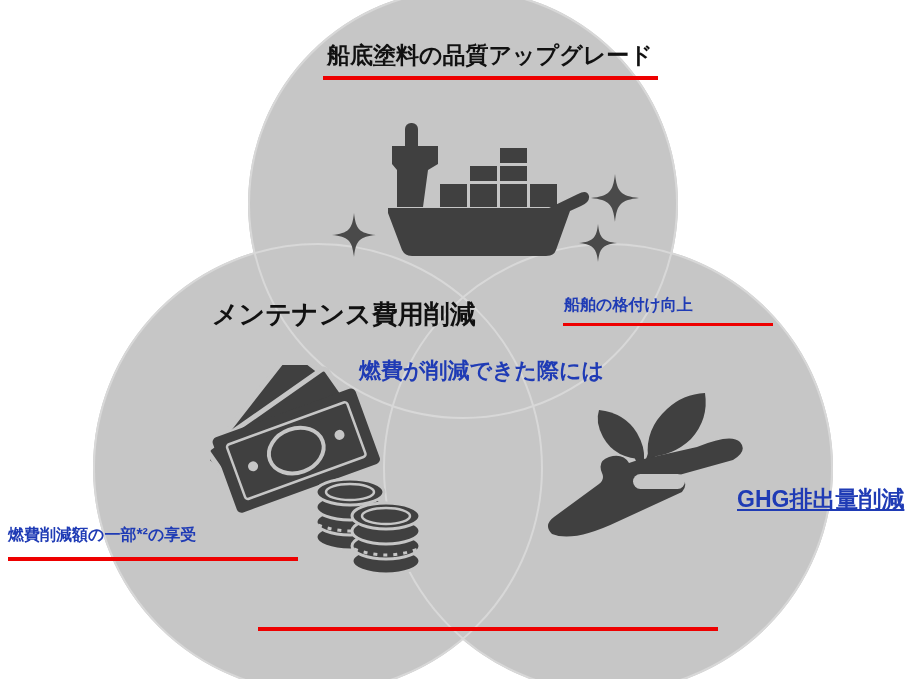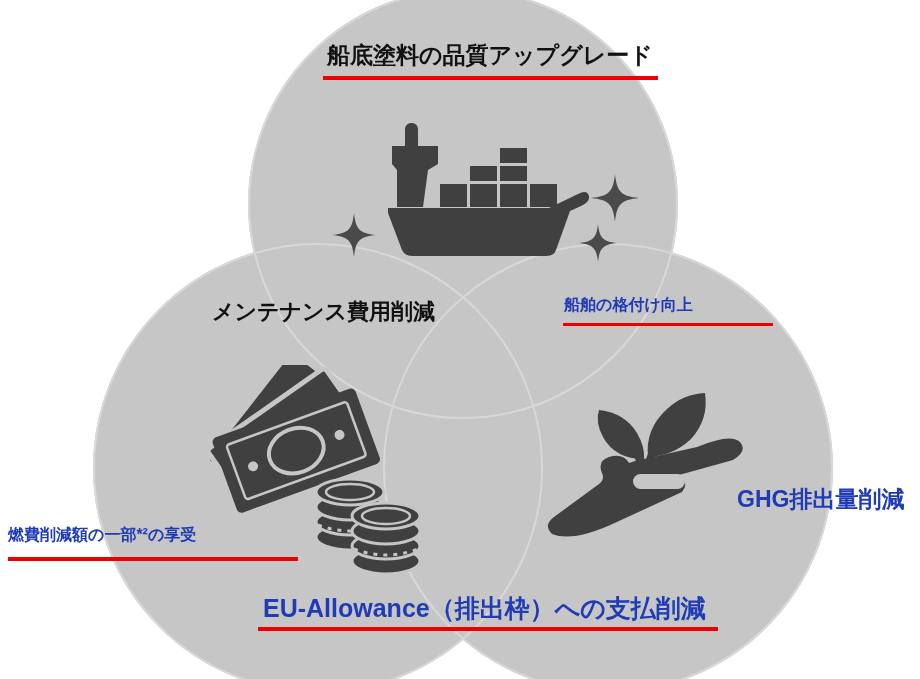--- a/index.html
+++ b/index.html
@@ -35,27 +35,27 @@
   #right-circle-fill,#right-circle-outline{ left:383px; top:243px; width:450px; height:450px; }
 
   
   #ship-icon  { left:325px; top:110px; width:320px; height:155px; }
   #money-icon { left:210px; top:365px; width:210px; height:210px; }
   #plant-icon { left:545px; top:385px; width:205px; height:160px; }
 
   
   #top-title        { left:327px; top:43px;  font-size:23px; }
   #top-underline    { left:323px; top:76px;  width:335px; }
-  #maintenance-label{ left:212px; top:300px; font-size:22px; }
+  #maintenance-label{ left:212px; top:300px; font-size:26px; }
   #rating-label     { left:564px; top:296px; font-size:16px; }
   #rating-underline { left:563px; top:323px; width:210px; height:3px; }
   #center-note      { left:359px; top:359px; font-size:22px; }
   #left-benefit     { left:8px;   top:526px; font-size:16px; }
   #left-underline   { left:8px;   top:557px; width:290px; }
-  #ghg-label        { left:737px; top:487px; font-size:23px; }
+  #ghg-label        { left:737px; top:487px; font-size:23px;text-decoration:underline; }
   #eu-label         { left:263px; top:595px; font-size:25px; }
   #eu-underline     { left:258px; top:627px; width:460px; }
 </style>
 </head>
 <body>
 
 <div id="canvas">
 
   <div class="circle-fill" id="top-circle-fill"></div>
   <div class="circle-fill" id="left-circle-fill"></div>
@@ -127,22 +127,22 @@
   </svg>
 
   <div class="label black-label" id="top-title">船底塗料の品質アップグレード</div>
   <div class="red-underline" id="top-underline"></div>
 
   <div class="label black-label" id="maintenance-label">メンテナンス費用削減</div>
 
   <div class="label blue-label" id="rating-label">船舶の格付け向上</div>
   <div class="red-underline" id="rating-underline"></div>
 
+  <div class="label blue-label" id="center-note">燃費が削減できた際には</div>
 
   <div class="label blue-label" id="left-benefit">燃費削減額の一部*²の享受</div>
   <div class="red-underline" id="left-underline"></div>
 
   <div class="label blue-label" id="ghg-label">GHG排出量削減</div>
 
-  <div class="label blue-label" id="eu-label">EU-Allowance（排出枠）への支払削減</div>
   <div class="red-underline" id="eu-underline"></div>
 
 </div>
 
 </body></html>

